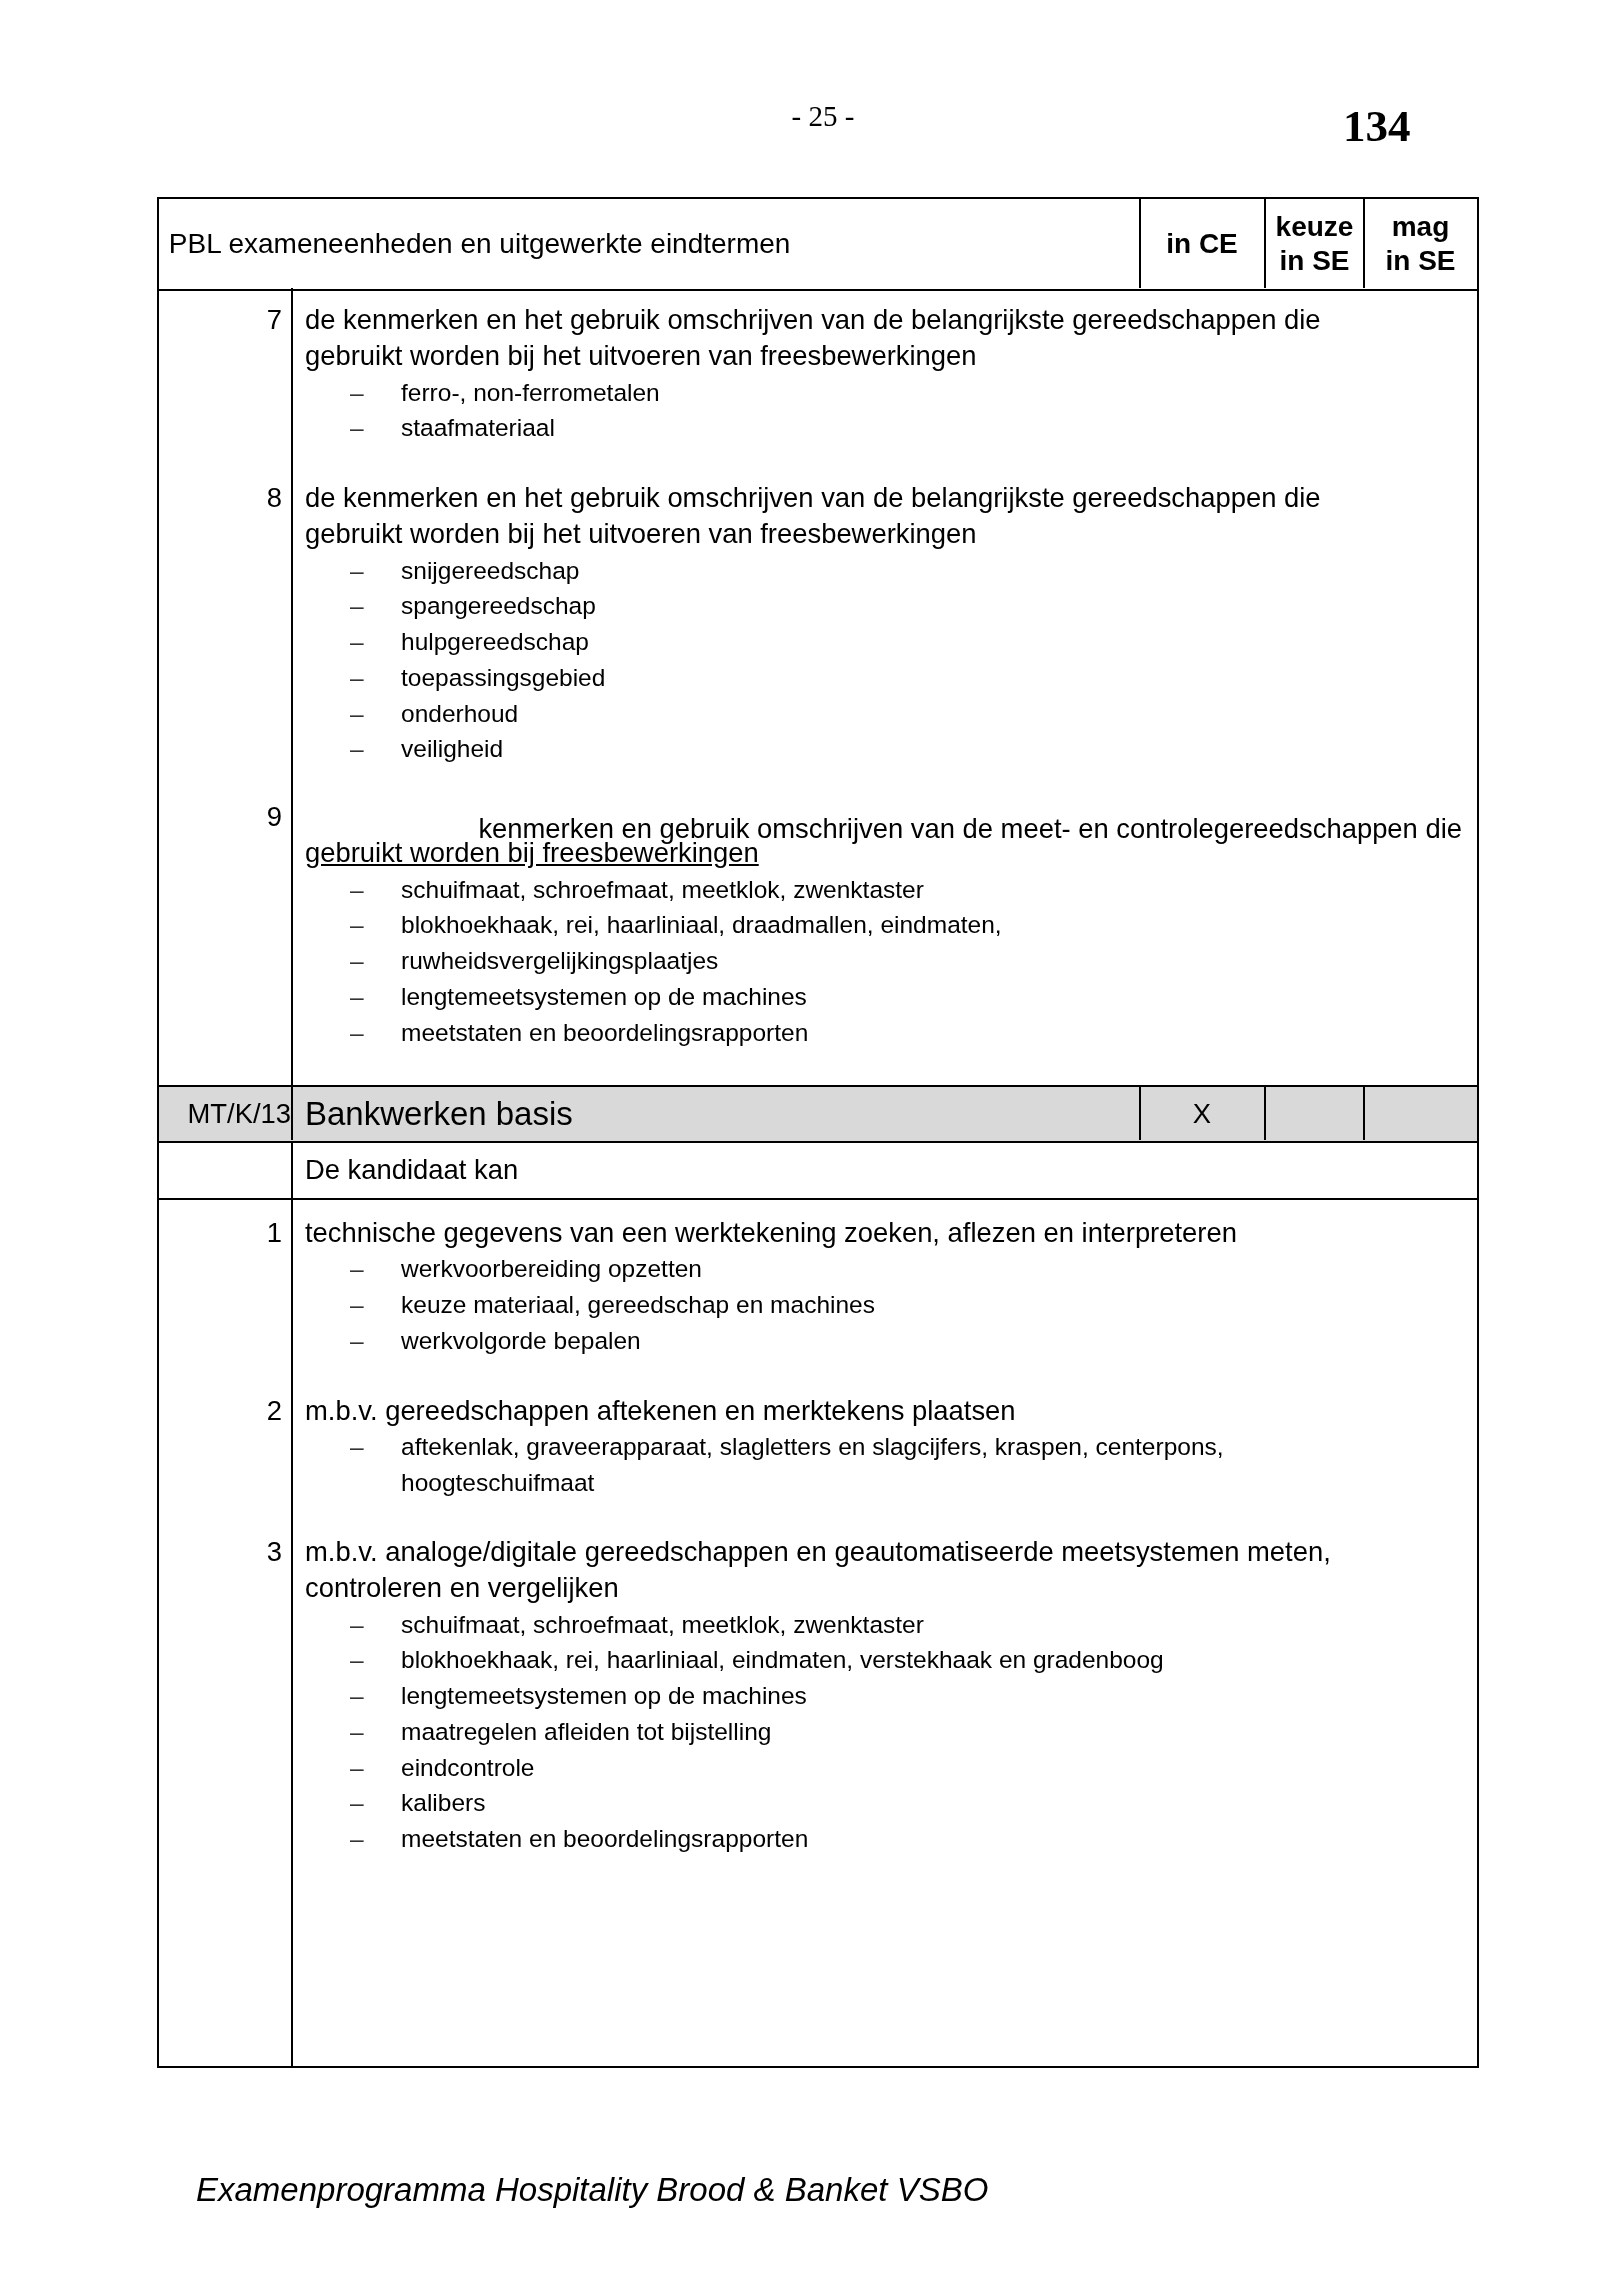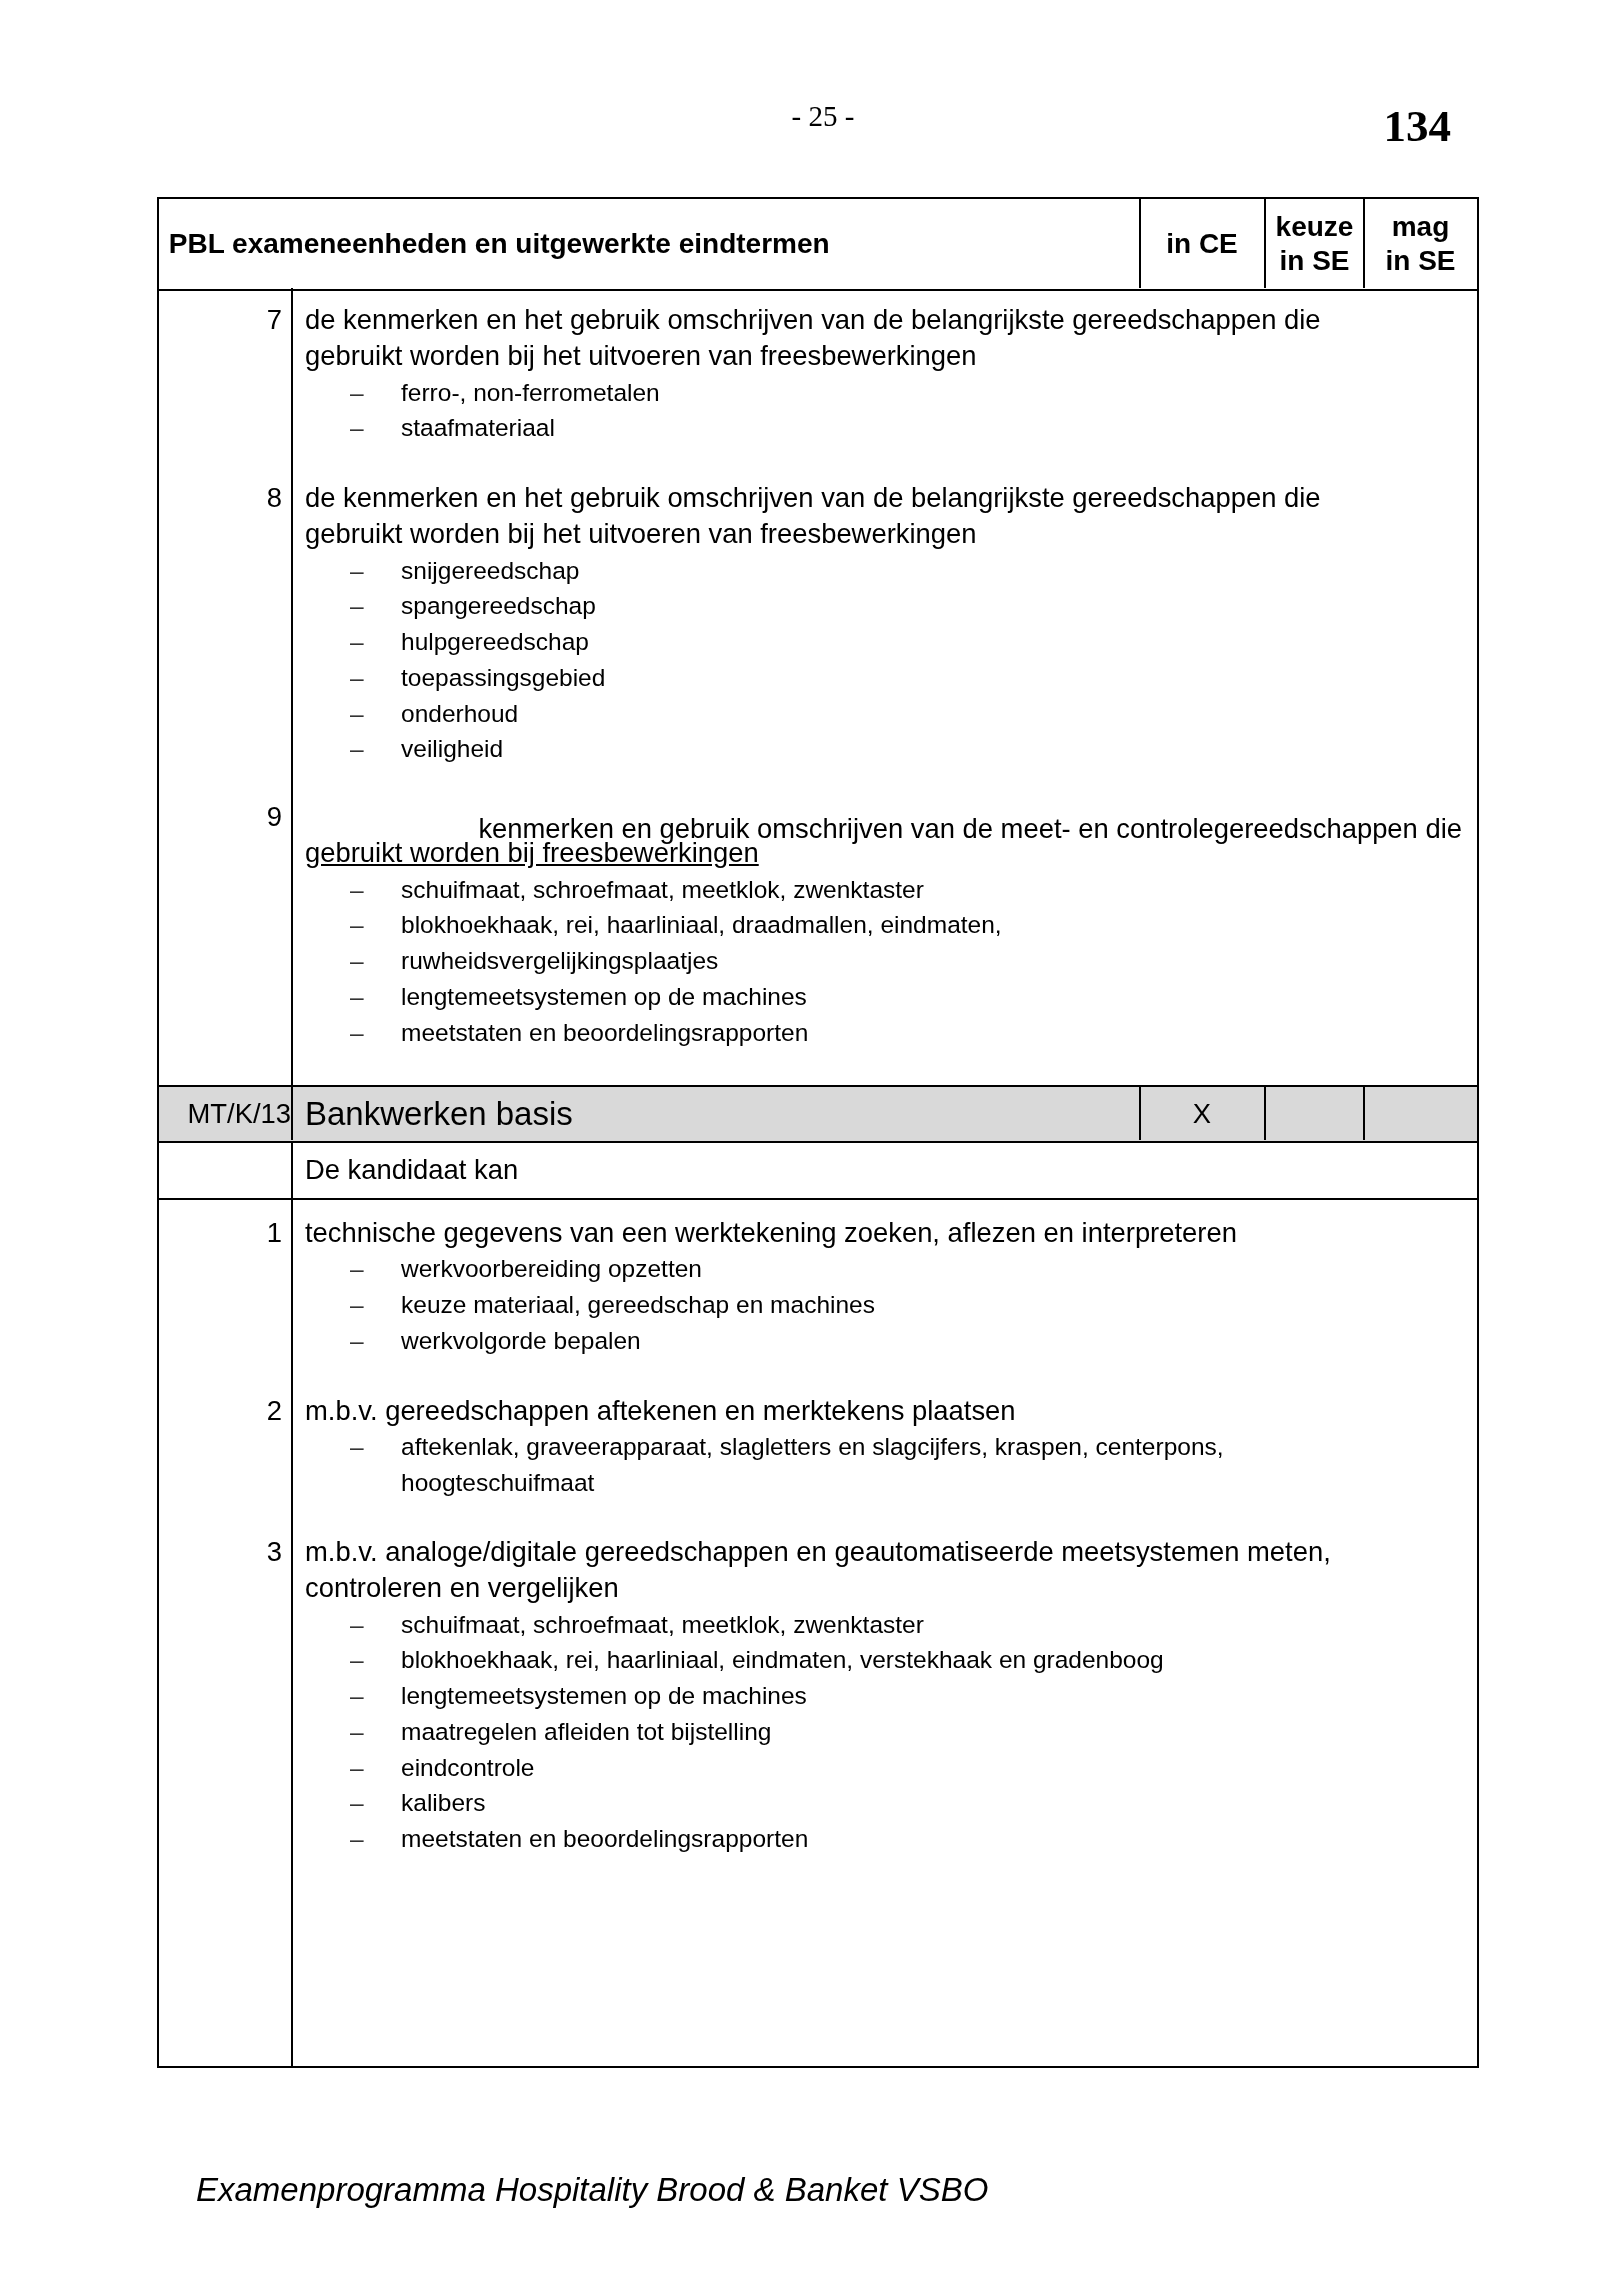--- a/index.html
+++ b/index.html
@@ -5,34 +5,34 @@
     html, body { margin: 0; padding: 0; background: #ffffff; }
     body {
       width: 1621px; height: 2293px; position: relative; overflow: hidden;
       font-family: "Liberation Sans", sans-serif; color: #000;
     }
     .page-number {
       position: absolute; left: 774px; top: 100px; width: 98px; text-align: center;
       font-family: "Liberation Serif", serif; font-size: 29px;
     }
     .doc-number {
-      position: absolute; left: 1343px; top: 100px; width: 108px; text-align: right;
+      position: absolute; left: 1343px; top: 100px; width: 108px; text-align: left;
       font-family: "Liberation Serif", serif; font-size: 45px; font-weight: bold;
     }
     .table {
       position: absolute; left: 157px; top: 197px; width: 1322px; height: 1871px;
       border: 2.9px solid #000; box-sizing: border-box;
     }
     .hdr {
       position: absolute; left: 0; top: 0; right: 0; height: 92px;
       border-bottom: 2.9px solid #000; box-sizing: border-box;
     }
     .hdr .title {
       position: absolute; left: 9.8px; top: 0; height: 89px; line-height: 89px;
-      font-size: 28px; font-weight: bold;
+      font-size: 28px; font-weight: normal;
     }
     .hdr .col {
       position: absolute; top: 0; height: 89px; border-left: 2px solid #000;
       display: flex; align-items: center; justify-content: center; text-align: center;
       font-size: 28px; font-weight: bold; line-height: 34px; box-sizing: border-box;
     }
     .c1 { left: 980px; width: 124px; }
     .c2 { left: 1105px; width: 99px; }
     .c3 { left: 1204px; width: 113px; }
     .vdiv {

